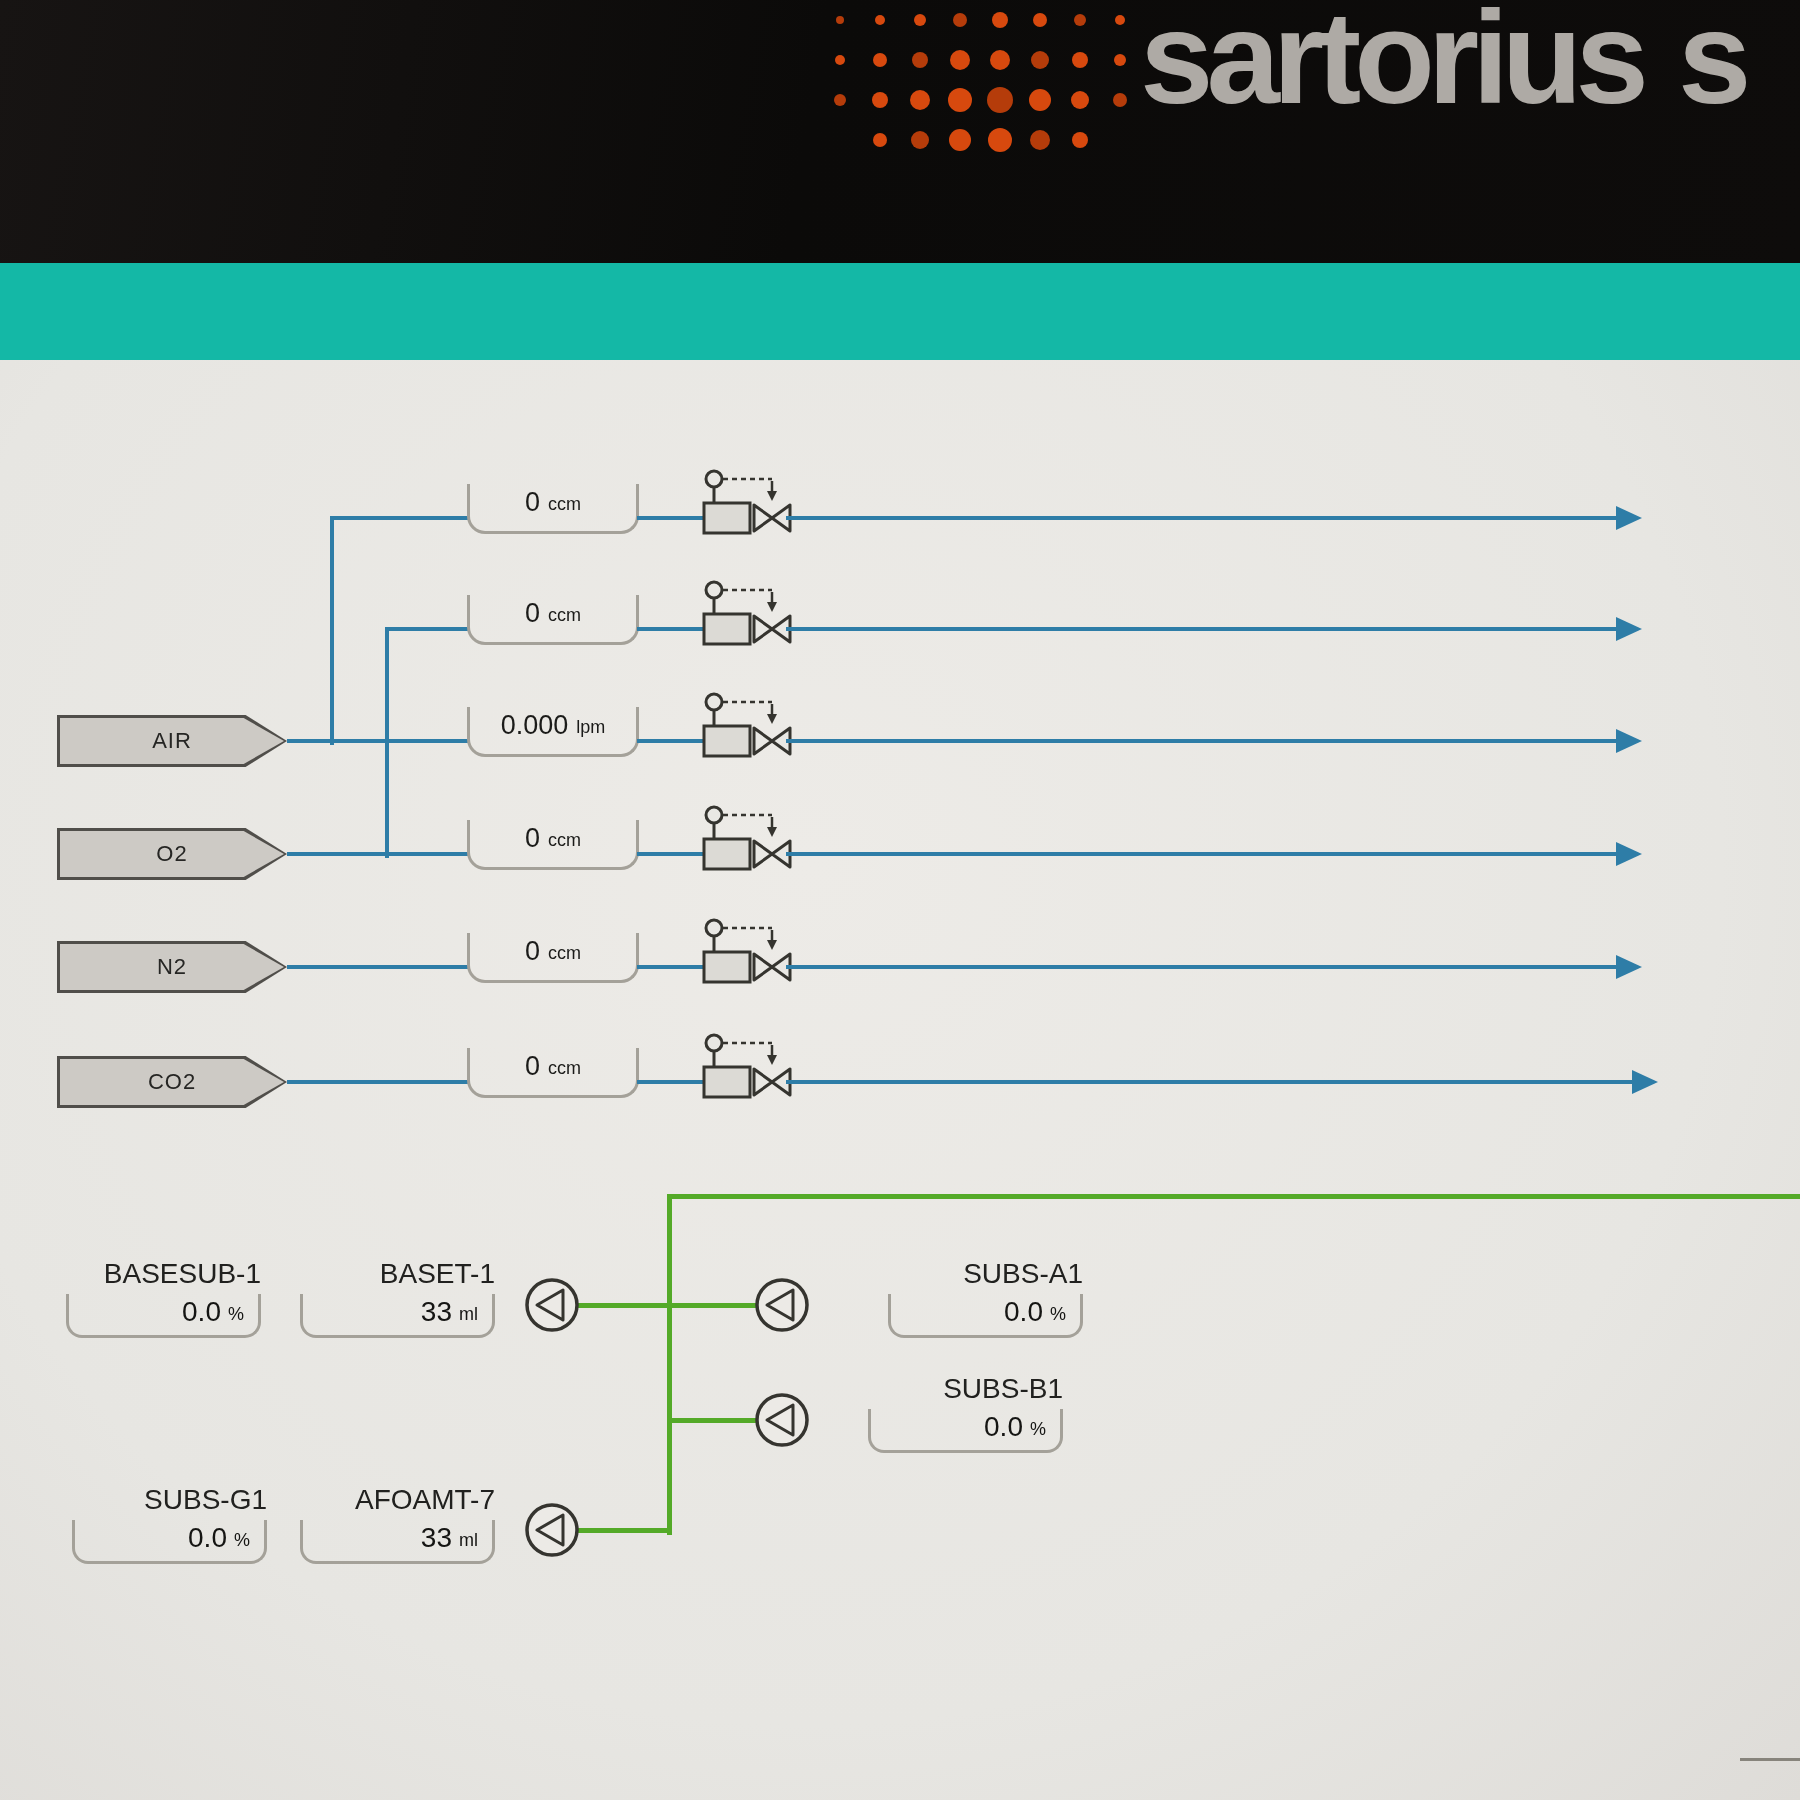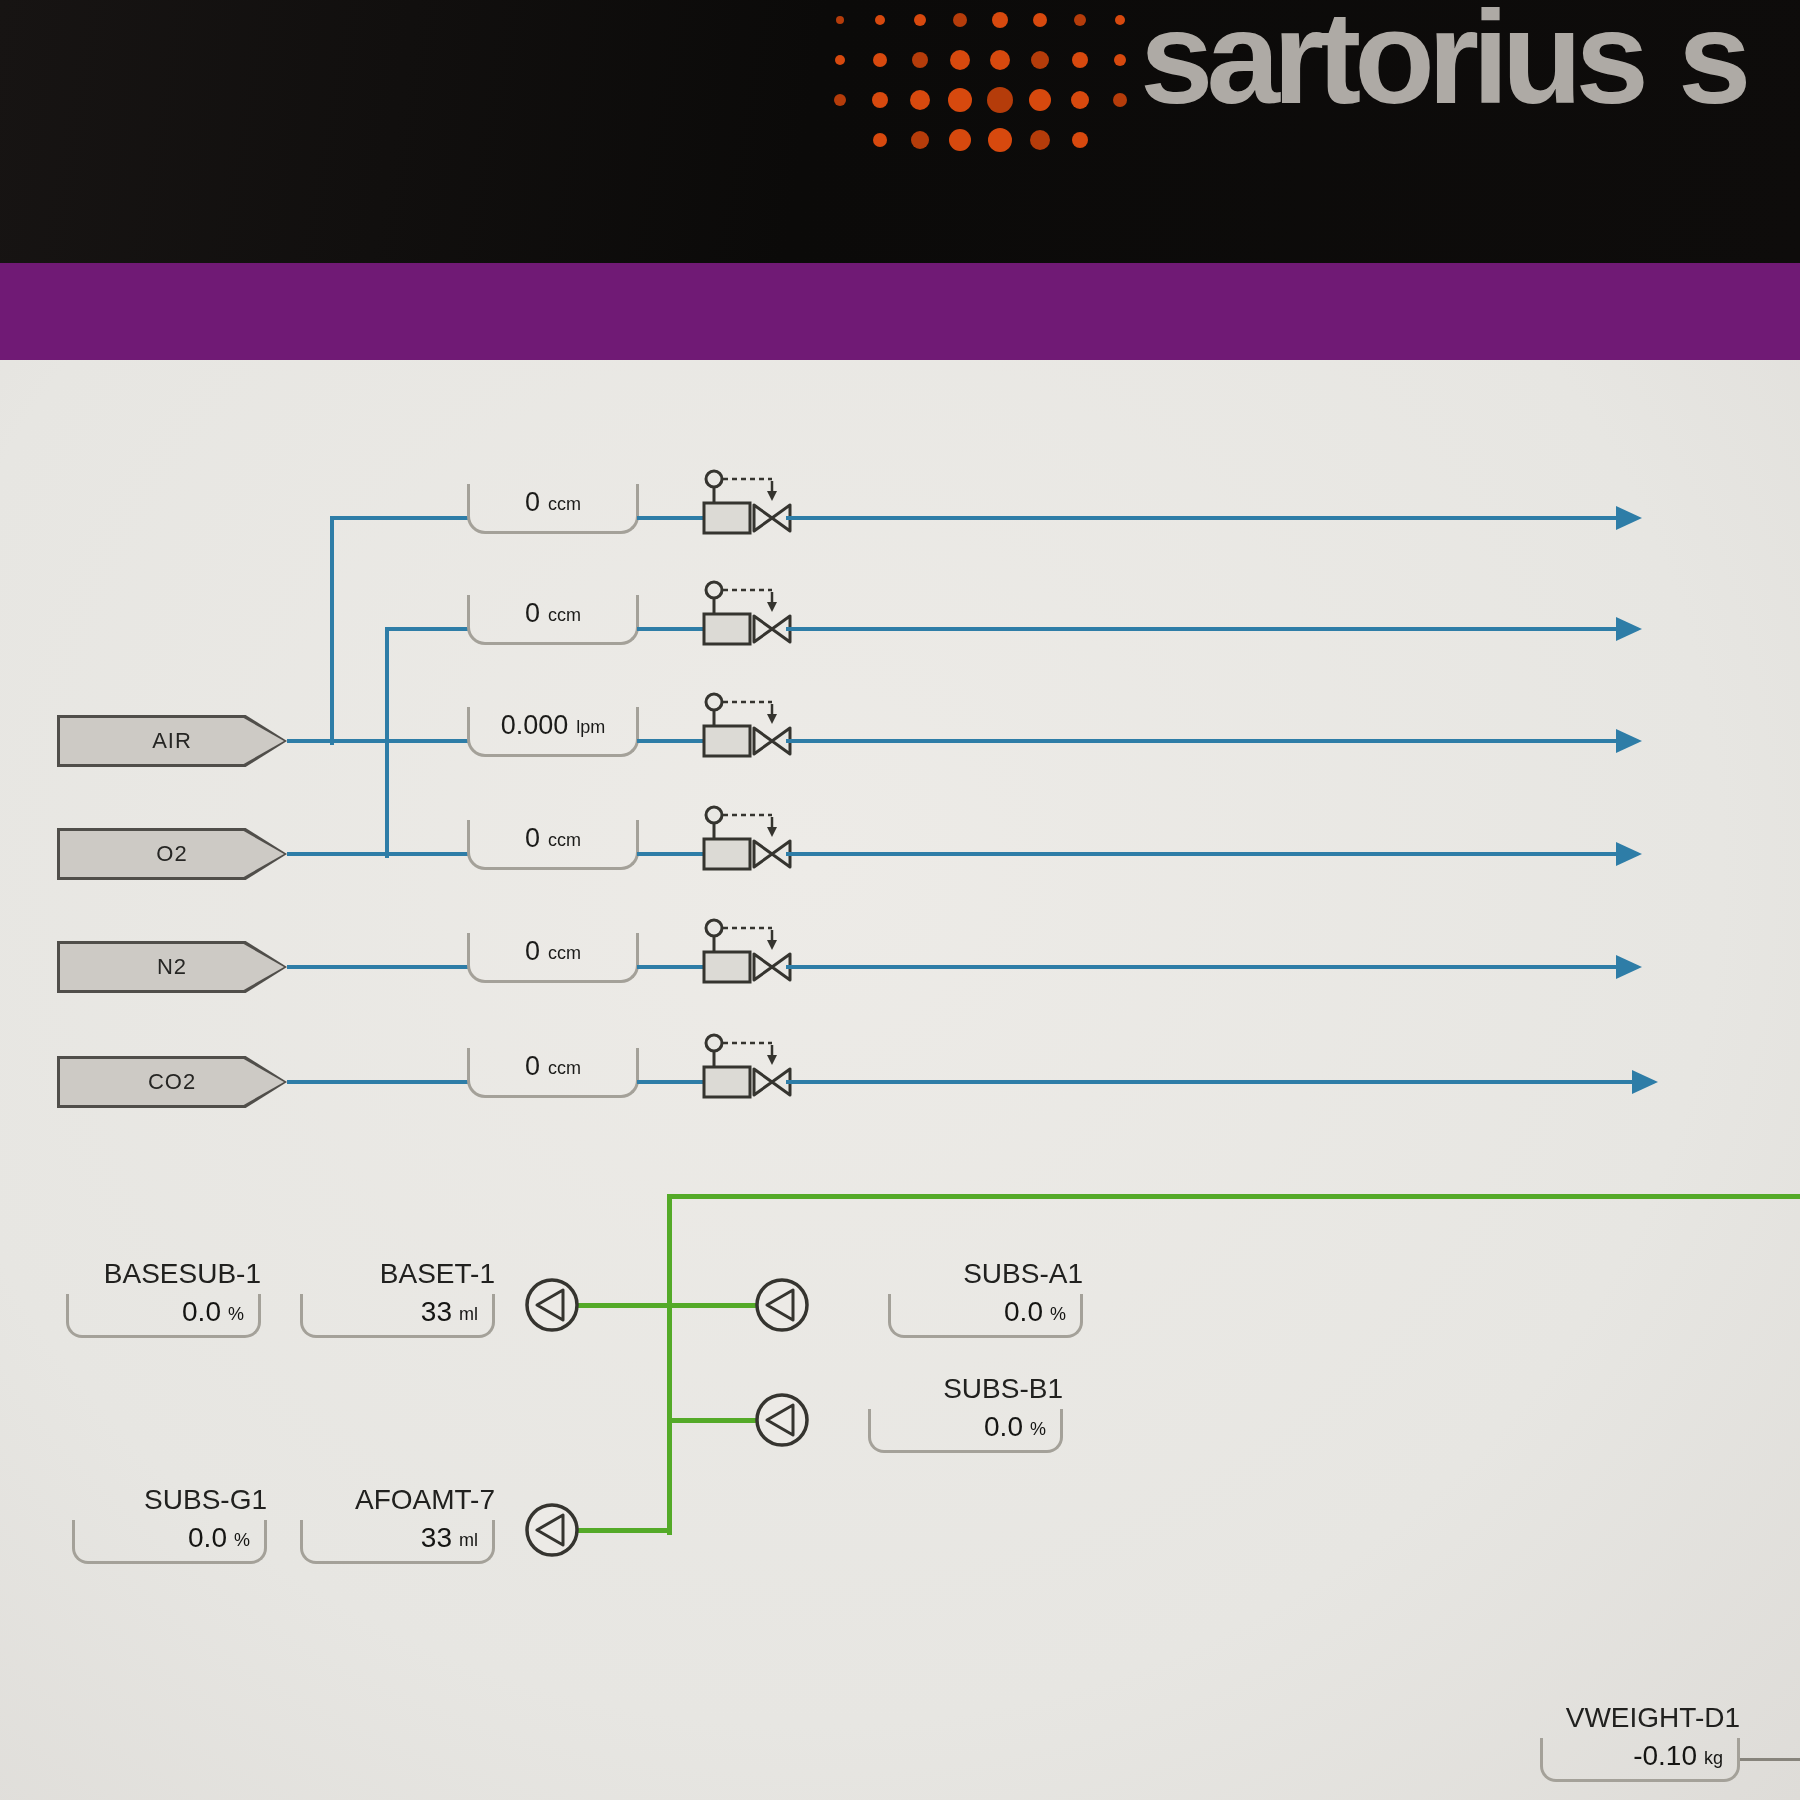--- a/index.html
+++ b/index.html
@@ -1,17 +1,17 @@
 <!DOCTYPE html>
 <html style="--blue: #2e7da7; --green: #54aa28; --orange: #d7490e;"><head>
 <meta charset="utf-8">
 <style>
   html,body{margin:0;padding:0;background:#000;}
   .screen{position:relative;width:1800px;height:1800px;overflow:hidden;
-          font-family:"Liberation Sans","DejaVu Sans",sans-serif;background:#701a75;}
+          font-family:"Liberation Sans","DejaVu Sans",sans-serif;background:#14b8a6;}
 
   
   .brand{position:absolute;left:0;top:0;width:1800px;height:263px;overflow:hidden;
          background:linear-gradient(100deg,#171413 0%,#0b0a09 45%,#0e0c0b 100%);}
   .logo{position:absolute;left:1140px;top:-24px;color:#aeaaa5;font-size:132px;font-weight:700;
         letter-spacing:-7px;line-height:164px;white-space:nowrap;}
   .logo .partial{margin-left:36px;}
   .dots{position:absolute;left:820px;top:0;}
   .dot{fill:var(--orange,#d7490e);}
   .dot.dk{fill:#b53c0a;}
@@ -278,23 +278,16 @@
       </div>
     </div>
     <div class="chan" style="left:300px;top:1122px">
       <div class="chan-name">AFOAMT-7</div>
       <div class="chan-val">
         <span class="cv">33</span>
         <span class="cu">ml</span>
       </div>
     </div>
 
-    <div class="chan" style="left:1540px;top:1340px;width:200px">
-      <div class="chan-name">VWEIGHT-D1</div>
-      <div class="chan-val">
-        <span class="cv">-0.10</span>
-        <span class="cu">kg</span>
-      </div>
-    </div>
     <div class="gray-line" style="left:1740px;top:1398px;width:60px"></div>
 
   </div>
 </div>
 
 </body></html>

